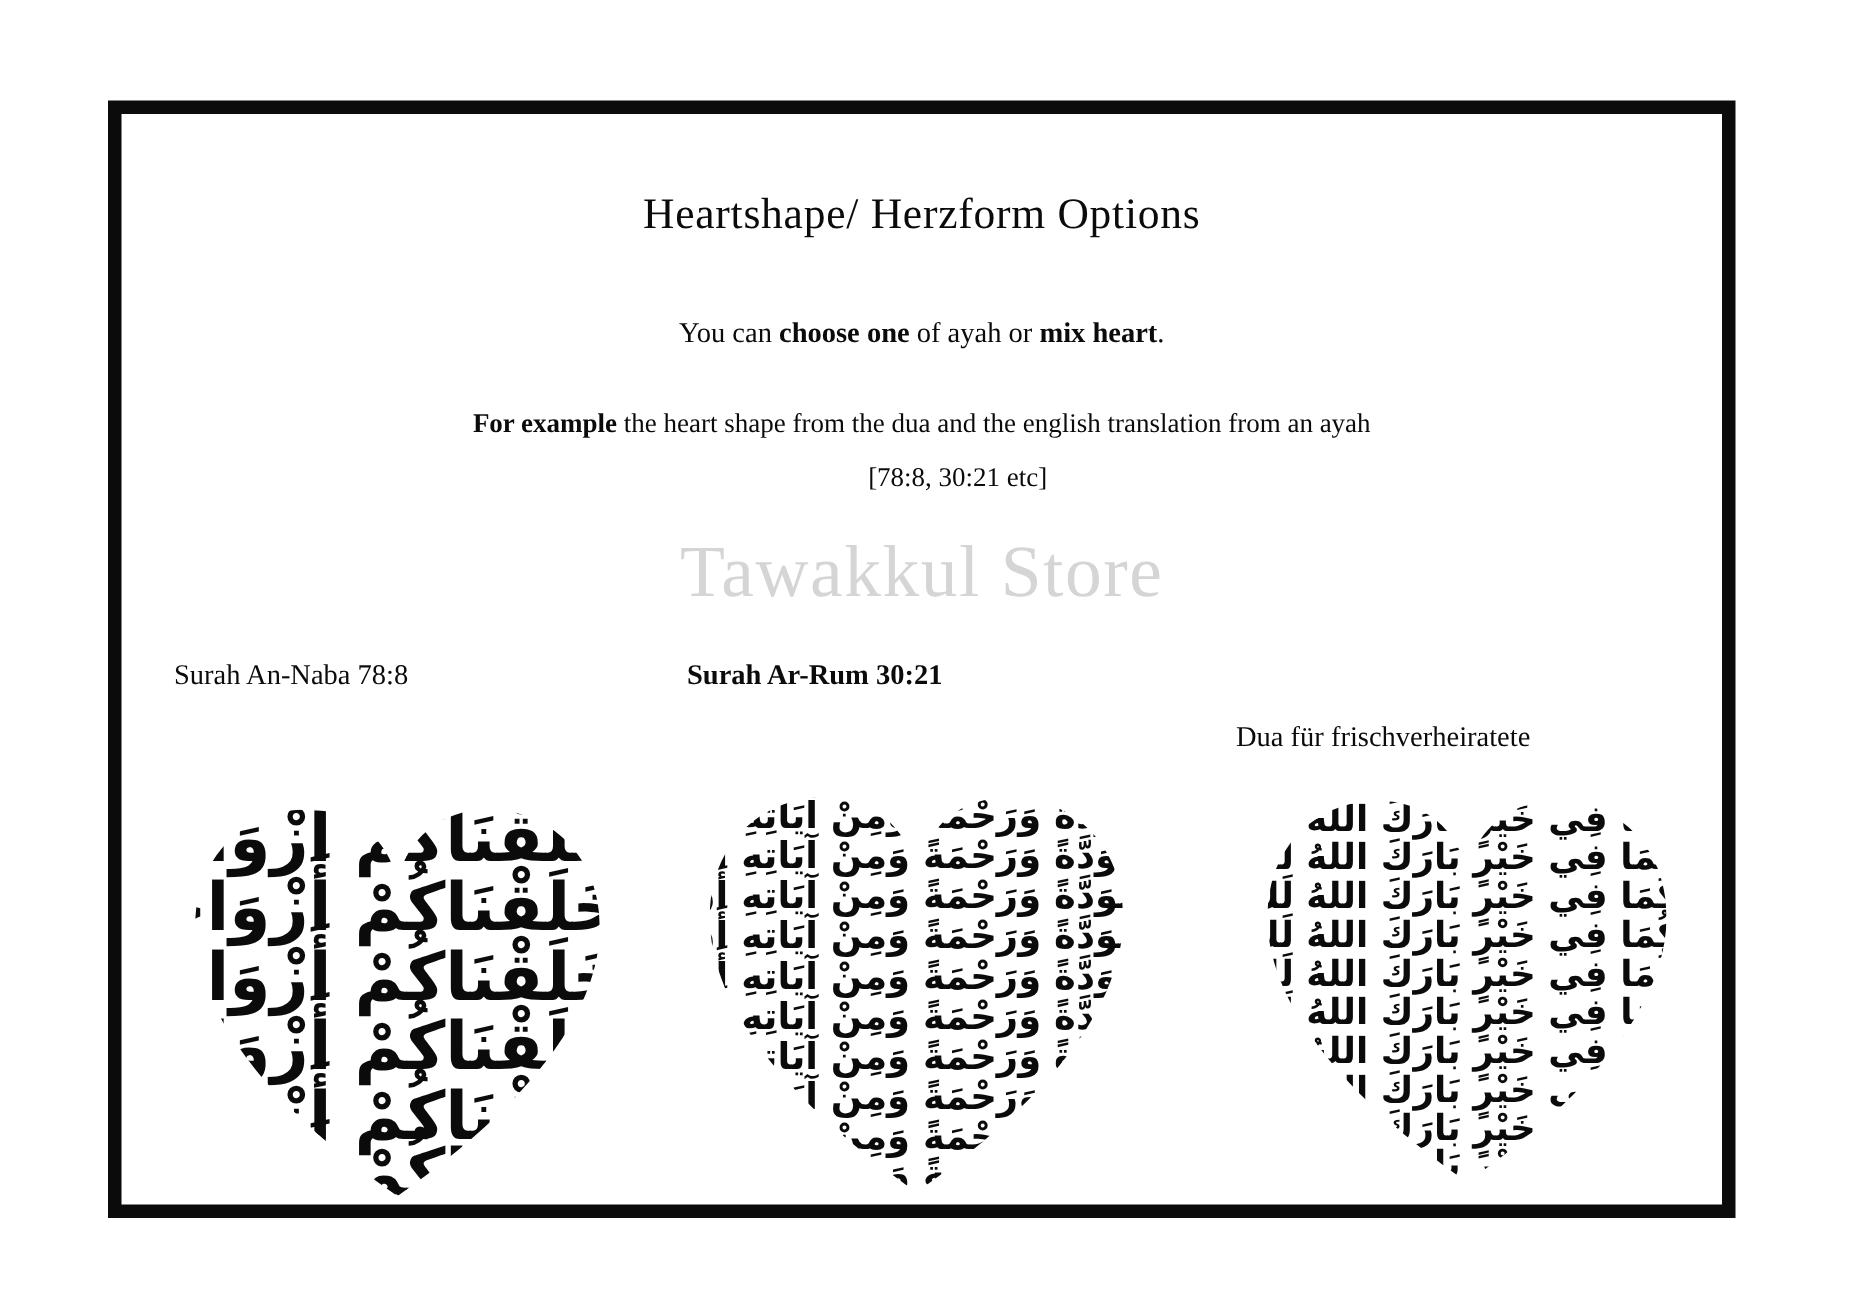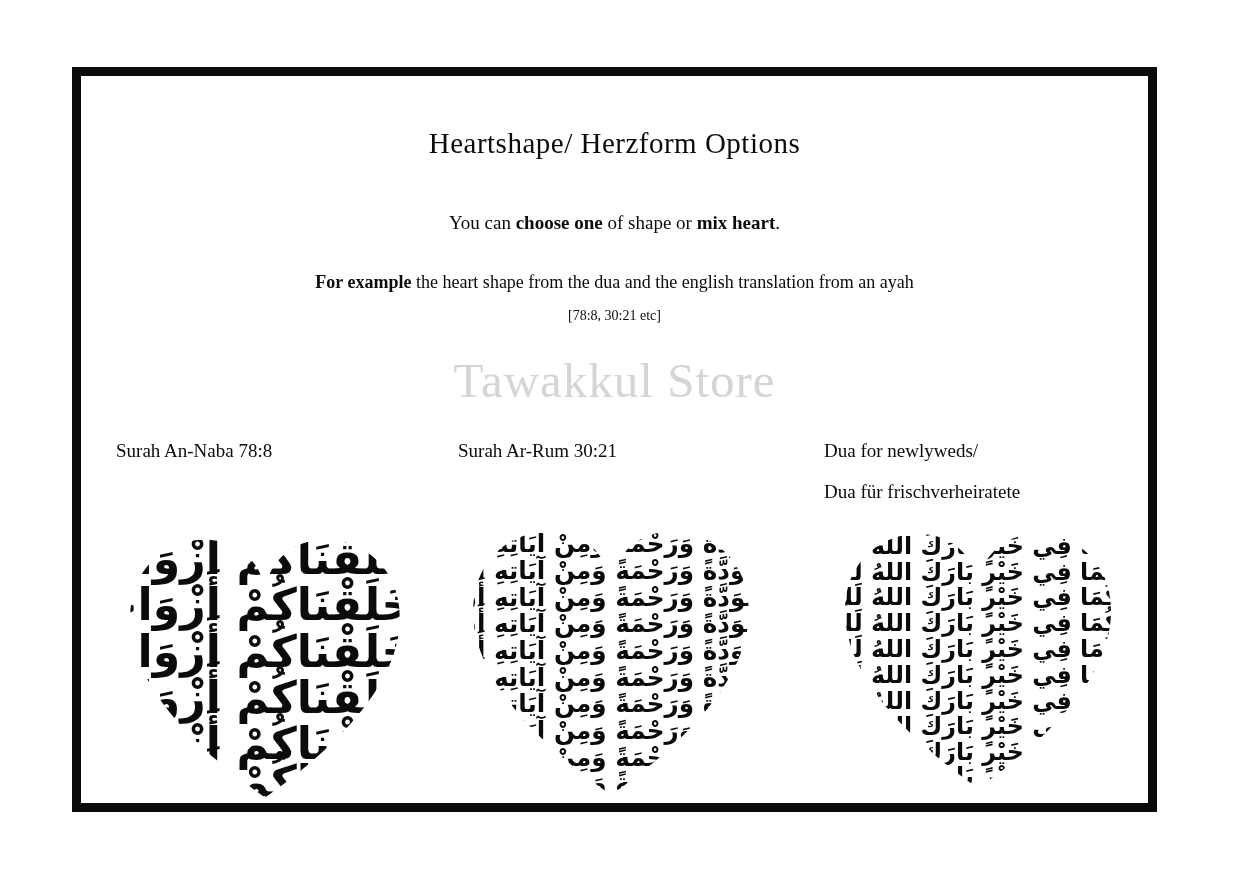--- a/index.html
+++ b/index.html
@@ -22,33 +22,33 @@
     border:9px solid var(--ink);
     box-sizing:border-box;
   }
   .centerband{
     position:absolute;left:72px;width:1085px;
     text-align:center;line-height:1.15;
   }
   .title{top:127px;font-size:29px;letter-spacing:0.5px;}
   .choose{top:212px;font-size:19px;}
   .example{top:272px;font-size:18px;}
-  .refs{top:308px;font-size:14px;}
+  .refs{top:308px;font-size:18px;margin-left:24px;}
   .watermark{
     top:356px;font-size:49px;
     color:var(--watermark);
     letter-spacing:1px;line-height:1;
   }
   .bold{font-weight:bold;}
   .opt-label{
     position:absolute;top:440px;
     font-size:19px;line-height:1.2;
   }
   .opt-label-1{left:116px;width:300px;}
-  .opt-label-2{left:458px;width:310px;}
+  .opt-label-2{left:458px;width:310px;font-weight:bold;}
   .opt-label-3a{left:824px;width:320px;}
   .opt-label-3b{left:824px;width:320px;top:481px;}
   .heart{position:absolute;}
   .heart text{
     fill:var(--ink);
     font-family:"DejaVu Sans",sans-serif;
     font-weight:bold;
     text-anchor:middle;
     direction:rtl;
   }
@@ -61,34 +61,33 @@
 </head>
 <body>
 
 <div class="sheet">
 
   <div class="frame"></div>
 
   <div class="centerband title">Heartshape/ Herzform Options</div>
 
   <div class="centerband choose">
-    <span>You can </span><span class="bold">choose one</span><span> of shape or </span><span class="bold">mix heart</span><span>.</span>
+    <span>You can </span><span class="bold">choose one</span><span> of ayah or </span><span class="bold">mix heart</span><span>.</span>
   </div>
 
   <div class="centerband example">
     <span class="bold">For example</span><span> the heart shape from the dua and the english translation from an ayah</span>
   </div>
 
   <div class="centerband refs">[78:8, 30:21 etc]</div>
 
   <div class="centerband watermark">Tawakkul Store</div>
 
   <div class="opt-label opt-label-1">Surah An-Naba 78:8</div>
   <div class="opt-label opt-label-2">Surah Ar-Rum 30:21</div>
-  <div class="opt-label opt-label-3a">Dua for newlyweds/</div>
   <div class="opt-label opt-label-3b">Dua für frischverheiratete</div>
 
   <svg class="heart heart-large heart-1" viewBox="0 0 300 280" aria-hidden="true">
     <defs>
       <clipPath id="hclip0">
         <path d="M150 272 C 78 222, 16 158, 16 94 C 16 44, 52 16, 90 16 C 122 16, 144 36, 150 64 C 156 36, 178 16, 210 16 C 248 16, 284 44, 284 94 C 284 158, 222 222, 150 272 Z"></path>
       </clipPath>
     </defs>
     <g clip-path="url(#hclip0)">
       <text x="150" y="50">وَخَلَقْنَاكُمْ أَزْوَاجًا  وَخَلَقْنَاكُمْ أَزْوَاجًا  وَخَلَقْنَاكُمْ أَزْوَاجًا</text>

